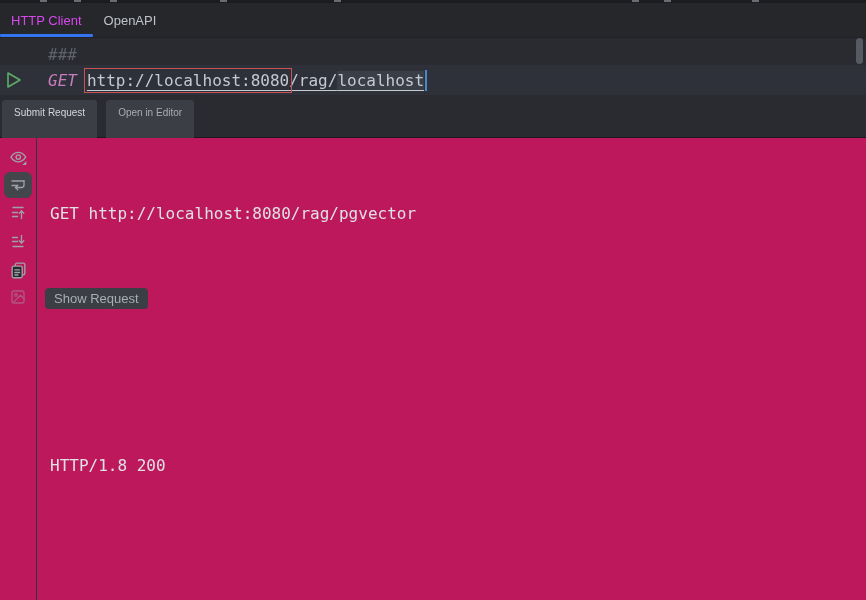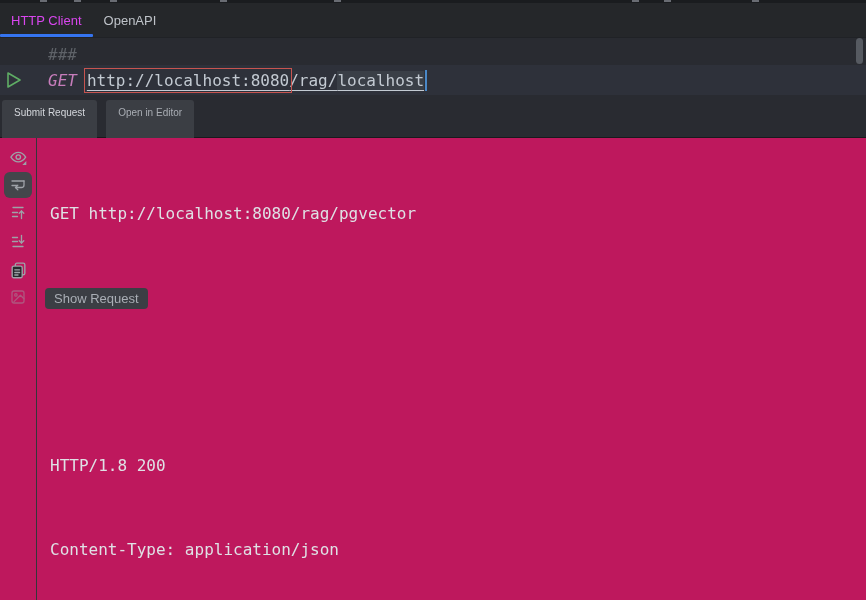--- a/index.html
+++ b/index.html
@@ -158,21 +158,20 @@
         <path d="M15 10.8 11.4 7.2 5 13.6"></path>
       </svg>
     </div>
   </div>
 
   <div class="content mono">
     <div class="rline">GET http://localhost:8080/rag/pgvector</div>
     <div class="rline"><span class="badge">Show Request</span></div>
     <div class="rline"></div>
     <div class="rline">HTTP/1.8 200</div>
-    <div class="rline">Content-Type: application/json</div>
     
     
     
     
     
     
     
     
     
     

